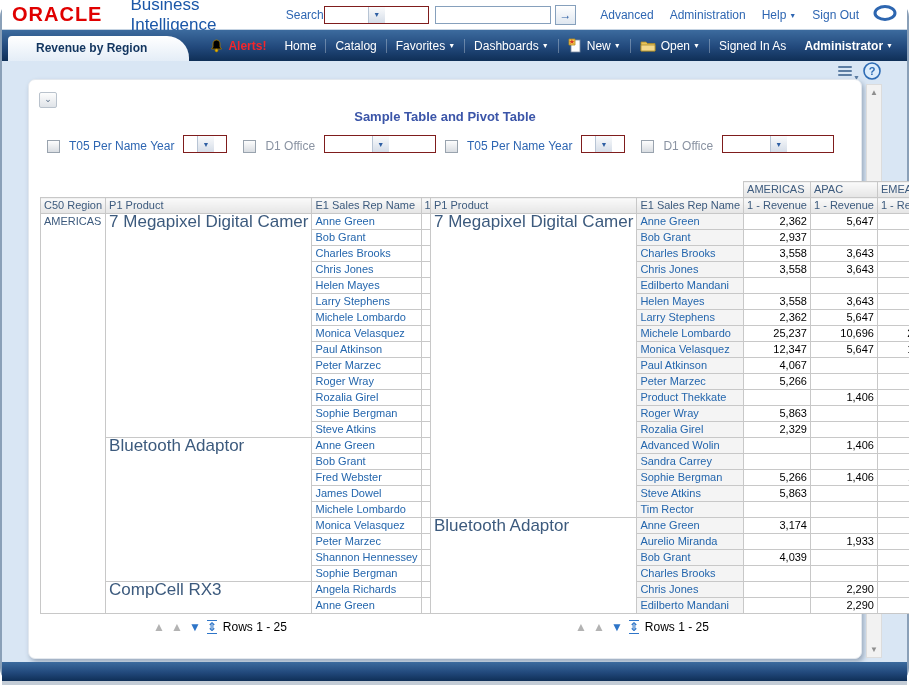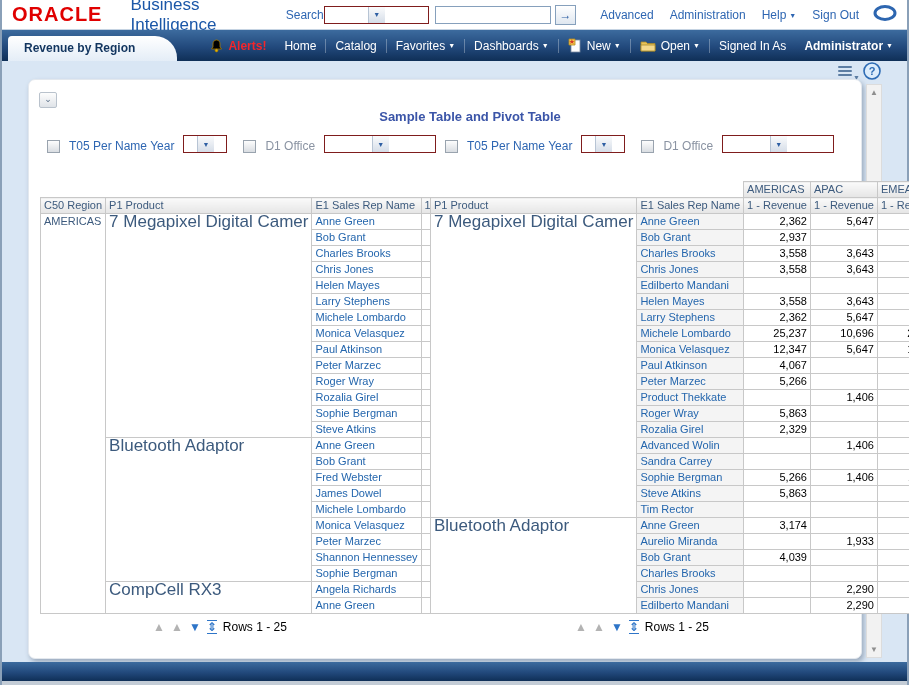--- a/index.html
+++ b/index.html
@@ -1,50 +1,50 @@
 <!DOCTYPE html>
 <html><head>
 <meta charset="utf-8">
 <style>
   html,body{margin:0;padding:0;}
   body{width:909px;height:685px;font-family:"Liberation Sans","DejaVu Sans",sans-serif;background:#fff;overflow:hidden;}
-  .window{position:relative;width:909px;height:685px;box-sizing:border-box;border-left:2px solid #8aa0b8;border-right:2px solid #8aa0b8;background:#d9e6f4;}
+  .window{position:relative;width:909px;height:685px;box-sizing:border-box;border-left:2px solid #8aa0b8;border-right:2px solid #8aa0b8;background:#d9e6f4;border-radius:17px;}
   
   .topbar{position:absolute;left:0;top:0;width:100%;height:30px;background:#fff;display:flex;align-items:center;box-sizing:border-box;padding:0 10px;border-bottom:1px solid #c5d3e2;}
   .logo{color:#e00000;font-weight:bold;font-size:20px;letter-spacing:1px;margin-right:28px;font-family:"Liberation Sans",sans-serif;}
   .product{color:#1b57a8;font-size:17px;margin-right:auto;}
   .searchlbl{color:#2e66b2;font-size:12px;}
   .select{display:inline-flex;align-items:center;border:1px solid #7f1d1d;background:#fff;height:18px;font-size:11px;box-sizing:border-box;flex-direction:column;}
   .select .val{padding:0 4px;flex:1;color:#000;text-align:left;white-space:nowrap;overflow:hidden;}
   .select .btn{width:16px;height:16px;background:linear-gradient(#fafbfc,#d5dde8);border-left:1px solid #b7c4d4;display:flex;align-items:center;justify-content:center;color:#2e5fa3;font-size:7px;}
   .search-scope{width:108px;margin-right:6px;}
   .search-input{width:108px;height:16px;border:1px solid #86a0bc;font-size:11px;padding:0 3px;margin-right:4px;}
   .gobtn{width:20px;height:18px;border:1px solid #86a0bc;background:linear-gradient(#ffffff,#dfe7f0);color:#2e5fa3;font-weight:bold;font-size:12px;display:flex;align-items:center;justify-content:center;margin-right:16px;cursor:pointer;}
   .toplink{color:#2e66b2;font-size:12px;margin:0 8px;white-space:nowrap;cursor:pointer;}
   .caret{font-size:7px;vertical-align:middle;margin-left:3px;}
   .o-icon{margin-left:6px;display:inline-block;}
   
   .menubar{position:absolute;left:0;top:30px;width:100%;height:31px;background:linear-gradient(180deg,#3c6b9e 0%,#22497c 55%,#0f2f57 100%);display:flex;align-items:center;box-sizing:border-box;}
-  .tab{align-self:flex-end;height:25px;line-height:25px;margin-left:6px;padding:0 42px 0 16px;background:linear-gradient(#ffffff,#e4edf7);border-radius:4px 22px 0 0;color:#12355f;font-weight:bold;font-size:12px;margin-right:auto;}
+  .tab{align-self:flex-end;height:25px;line-height:25px;margin-left:6px;padding:0 42px 0 28px;background:linear-gradient(#ffffff,#e4edf7);border-radius:4px 22px 0 0;color:#12355f;font-weight:bold;font-size:12px;margin-right:auto;}
   .menuitem{color:#fff;font-size:12px;margin:0 9px;white-space:nowrap;cursor:pointer;display:inline-flex;align-items:center;}
   .menusep{width:1px;height:14px;background:rgba(255,255,255,.3);}
   .alerts{color:#f3262b;font-weight:bold;}
   .user{font-weight:bold;}
   .micon{margin-right:5px;display:inline-flex;}
   
   .content{position:absolute;left:0;top:61px;width:100%;height:601px;background:#d9e6f4;}
   .card{position:absolute;left:26px;top:79px;width:832px;height:578px;background:#fff;border:1px solid #e3e8ee;border-radius:7px;box-shadow:2px 3px 5px rgba(40,60,90,.35);}
   .pageopts{position:absolute;left:836px;top:64px;width:22px;height:17px;cursor:pointer;}
   .pageopts .bar{height:2px;background:#5c7da3;margin:2px 0;width:14px;border-radius:1px;}
   .pageopts .pocaret{position:absolute;right:0;bottom:0;font-size:7px;color:#5c7da3;}
   .helpico{position:absolute;left:861px;top:62px;cursor:pointer;}
   .scrollbar{position:absolute;left:864px;top:84px;width:16px;height:574px;background:#f2f2f2;border:1px solid #dcdcdc;box-sizing:border-box;display:flex;flex-direction:column;justify-content:space-between;align-items:center;}
   .scr{color:#8f8f8f;font-size:8px;padding:3px 0;cursor:pointer;}
   .collapse-btn{position:absolute;left:37px;top:92px;width:16px;height:14px;background:linear-gradient(#fdfdfd,#dfe3e8);border:1px solid #b9c2cc;border-radius:2px;font-size:9px;color:#5a6f88;text-align:center;line-height:12px;cursor:pointer;}
-  .ptitle{position:absolute;left:28px;top:109px;width:830px;text-align:center;color:#3b55a8;font-weight:bold;font-size:13px;padding-left:25px;}
+  .ptitle{position:absolute;left:28px;top:109px;width:830px;text-align:center;color:#3b55a8;font-weight:bold;font-size:13px;}
   
   .promptrow{position:absolute;top:131px;height:22px;display:flex;align-items:flex-end;}
   .pg1{left:45px;} .pg2{left:443px;}
   .pchk{width:11px;height:11px;border:1px solid #99a3ae;background:linear-gradient(#fdfdfd,#d9dde2);margin-right:9px;cursor:pointer;}
   .plink{color:#2e66b2;font-size:12px;margin-right:9px;cursor:pointer;white-space:nowrap;}
   .plabel{color:#8a93a2;font-size:12px;margin-right:9px;white-space:nowrap;}
   .sel-year{width:44px;margin-right:16px;}
   .sel-office{width:112px;}
   
   table.tbl{border-collapse:collapse;table-layout:fixed;font-size:11px;position:absolute;}

